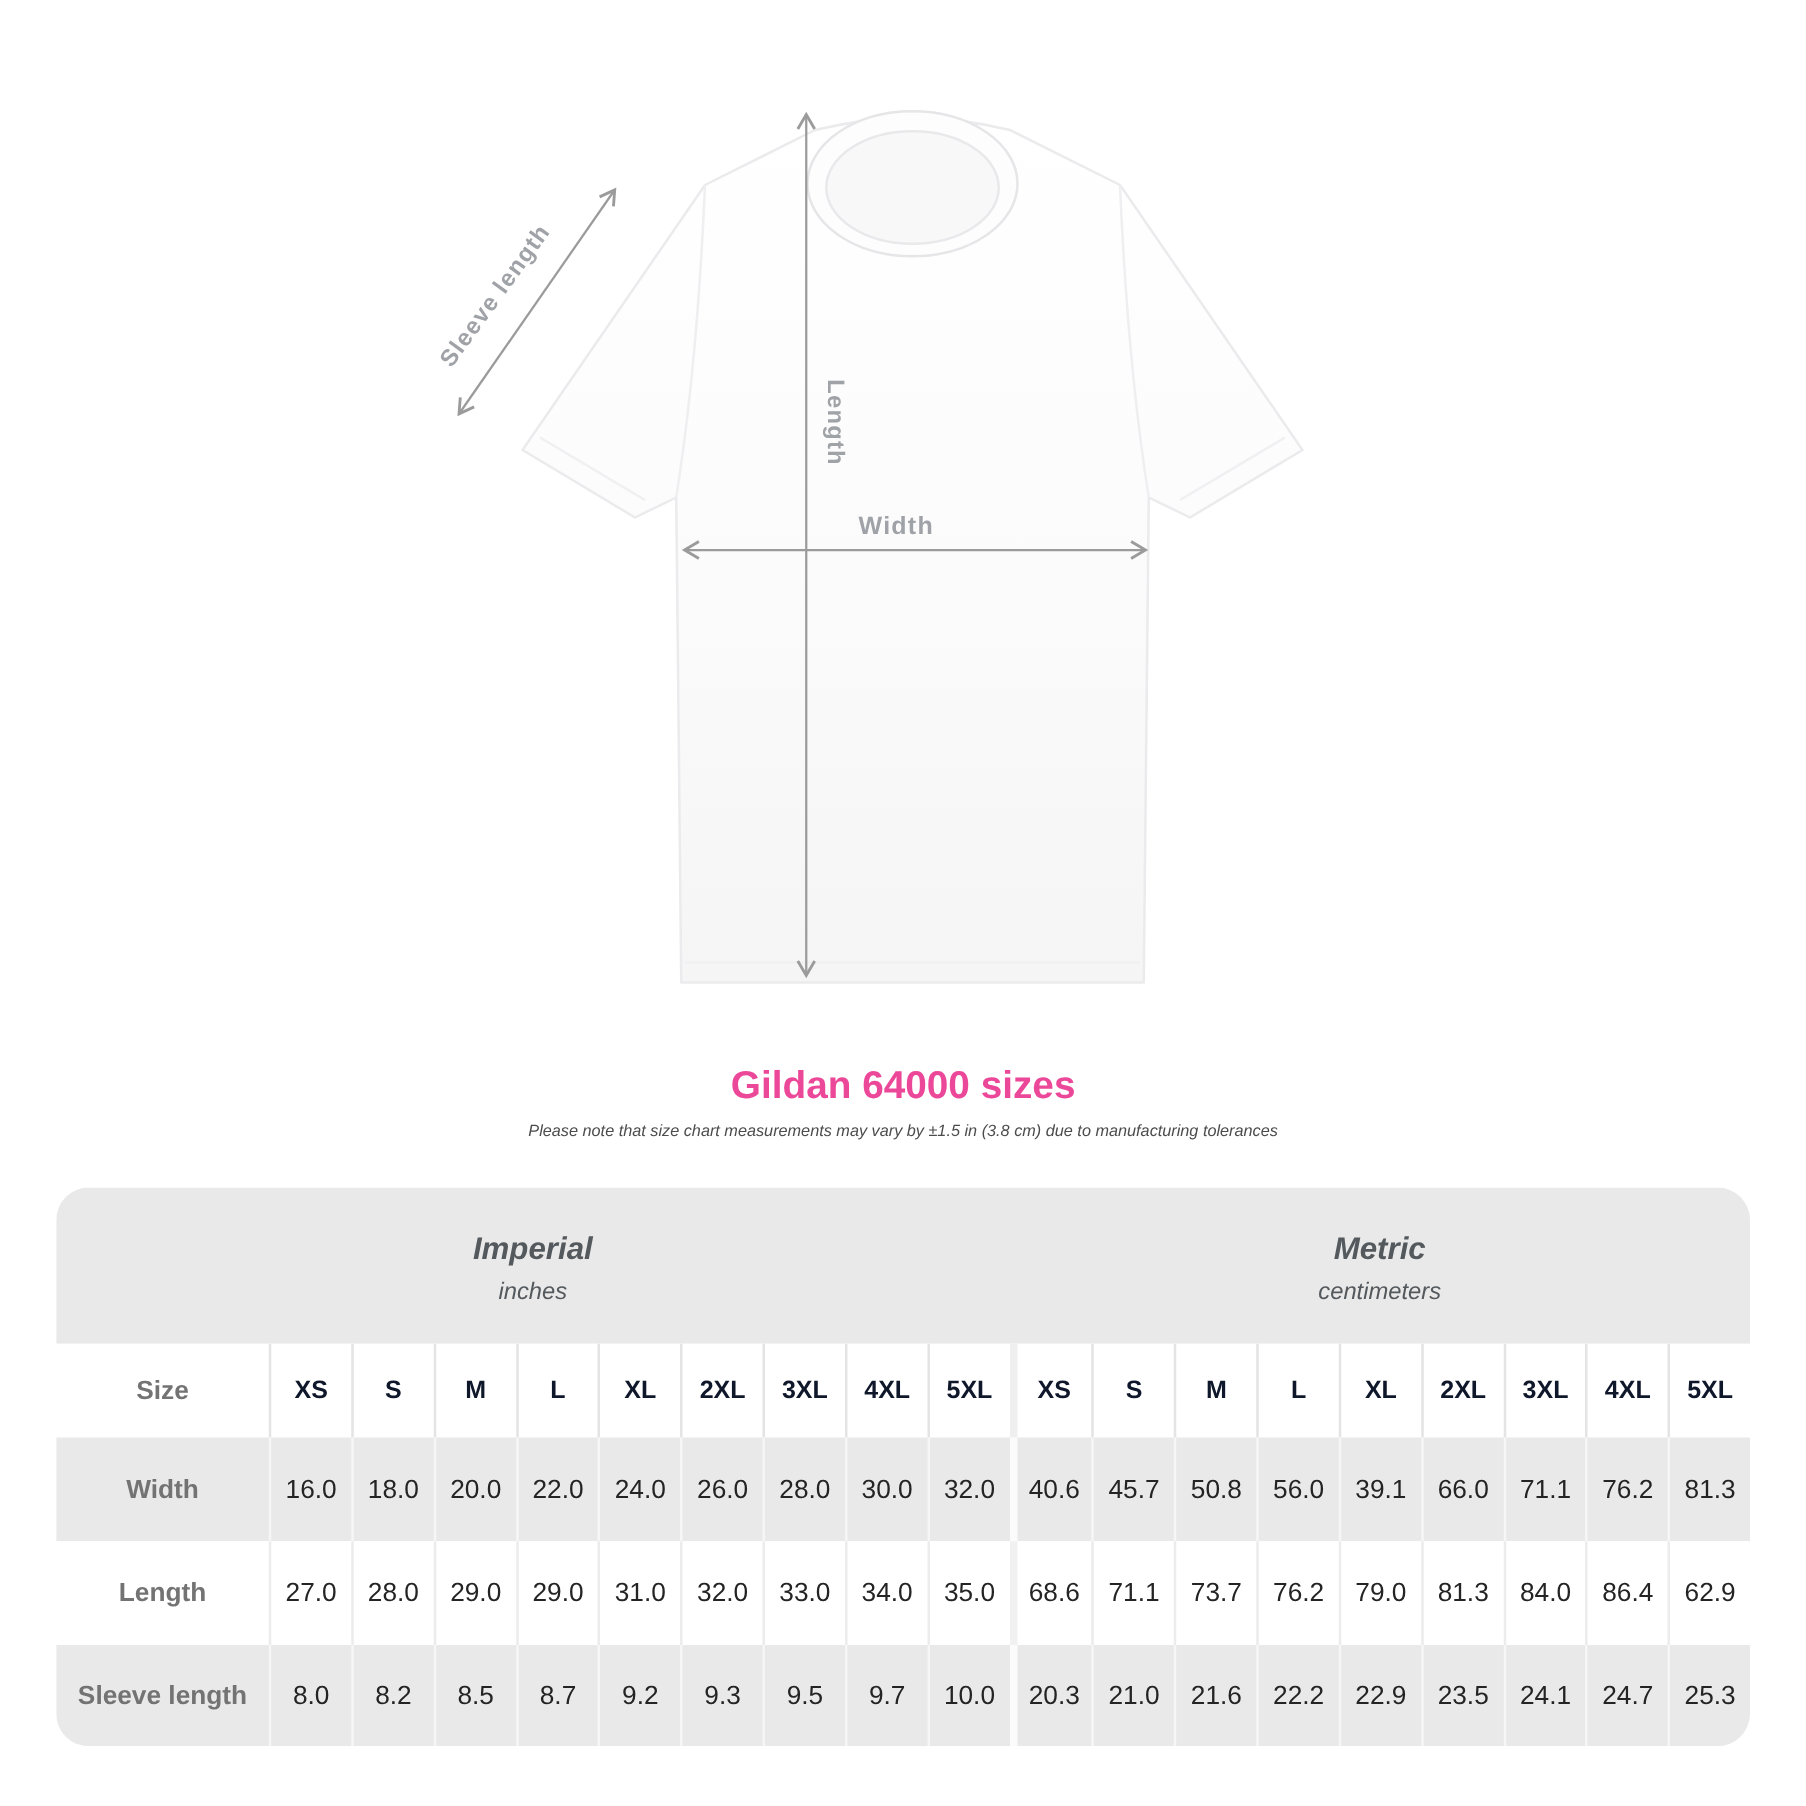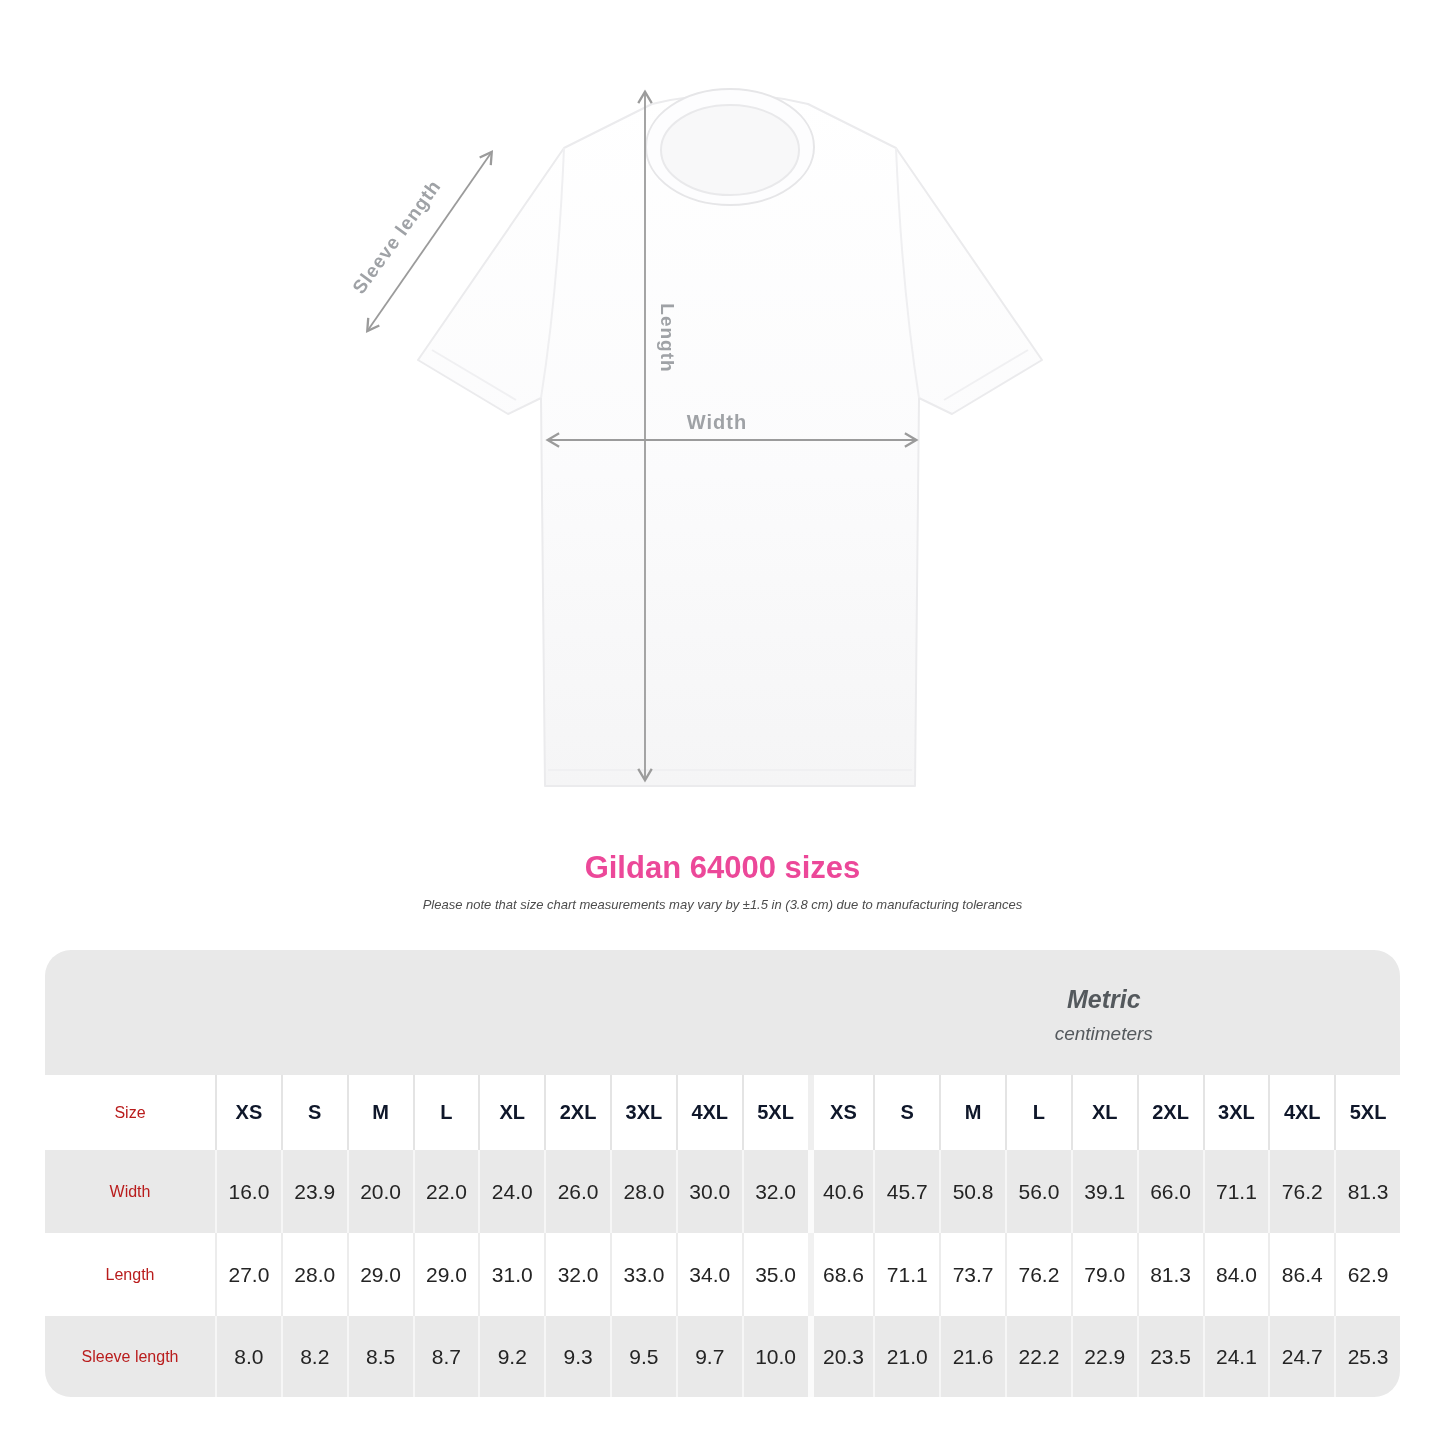--- a/index.html
+++ b/index.html
@@ -79,21 +79,21 @@
   .data-row{height:83px;}
   .data-row.last{height:81px;}
 
   .cell{
     display:flex;align-items:center;justify-content:center;
     font-size:21px;color:#242424;
   }
   .cell:nth-child(n+2){border-left:2px solid var(--div);}
   .cell.metric-start{border-left:6px solid var(--wdiv);}
   .head-row .cell{font-size:20px;font-weight:bold;color:#0f172a;}
-  .cell.rowlabel{font-size:16px;font-weight:normal;color:#b91c1c;}
+  .cell.rowlabel{font-size:21px;font-weight:bold;color:#737373;}
 </style>
 </head>
 <body>
 
 <div class="page">
 
   <div class="shirt-area">
     <svg width="1445" height="840" viewBox="0 0 1445 840">
       <defs>
         <linearGradient id="shirtGrad" x1="0" y1="0" x2="0" y2="1">
@@ -141,20 +141,24 @@
     <div class="measure-label length">Length</div>
     <div class="measure-label width">Width</div>
   </div>
 
   <h1 class="page-title">Gildan 64000 sizes</h1>
   <p class="subtitle">Please note that size chart measurements may vary by ±1.5 in (3.8 cm) due to manufacturing tolerances</p>
 
   <div class="size-table">
 
     <div class="row unit-row">
+      <div class="unit-cell">
+        <div class="unit-name">Imperial</div>
+        <div class="unit-sub">inches</div>
+      </div>
       <div class="unit-cell metric">
         <div class="unit-name">Metric</div>
         <div class="unit-sub">centimeters</div>
       </div>
     </div>
 
     <div class="row head-row">
       <div class="cell rowlabel">Size</div>
       <div class="cell">XS</div>
       <div class="cell">S</div>
@@ -172,21 +176,21 @@
       <div class="cell">XL</div>
       <div class="cell">2XL</div>
       <div class="cell">3XL</div>
       <div class="cell">4XL</div>
       <div class="cell">5XL</div>
     </div>
 
     <div class="row data-row gray">
       <div class="cell rowlabel">Width</div>
       <div class="cell">16.0</div>
-      <div class="cell">23.9</div>
+      <div class="cell">18.0</div>
       <div class="cell">20.0</div>
       <div class="cell">22.0</div>
       <div class="cell">24.0</div>
       <div class="cell">26.0</div>
       <div class="cell">28.0</div>
       <div class="cell">30.0</div>
       <div class="cell">32.0</div>
       <div class="cell metric-start">40.6</div>
       <div class="cell">45.7</div>
       <div class="cell">50.8</div>

